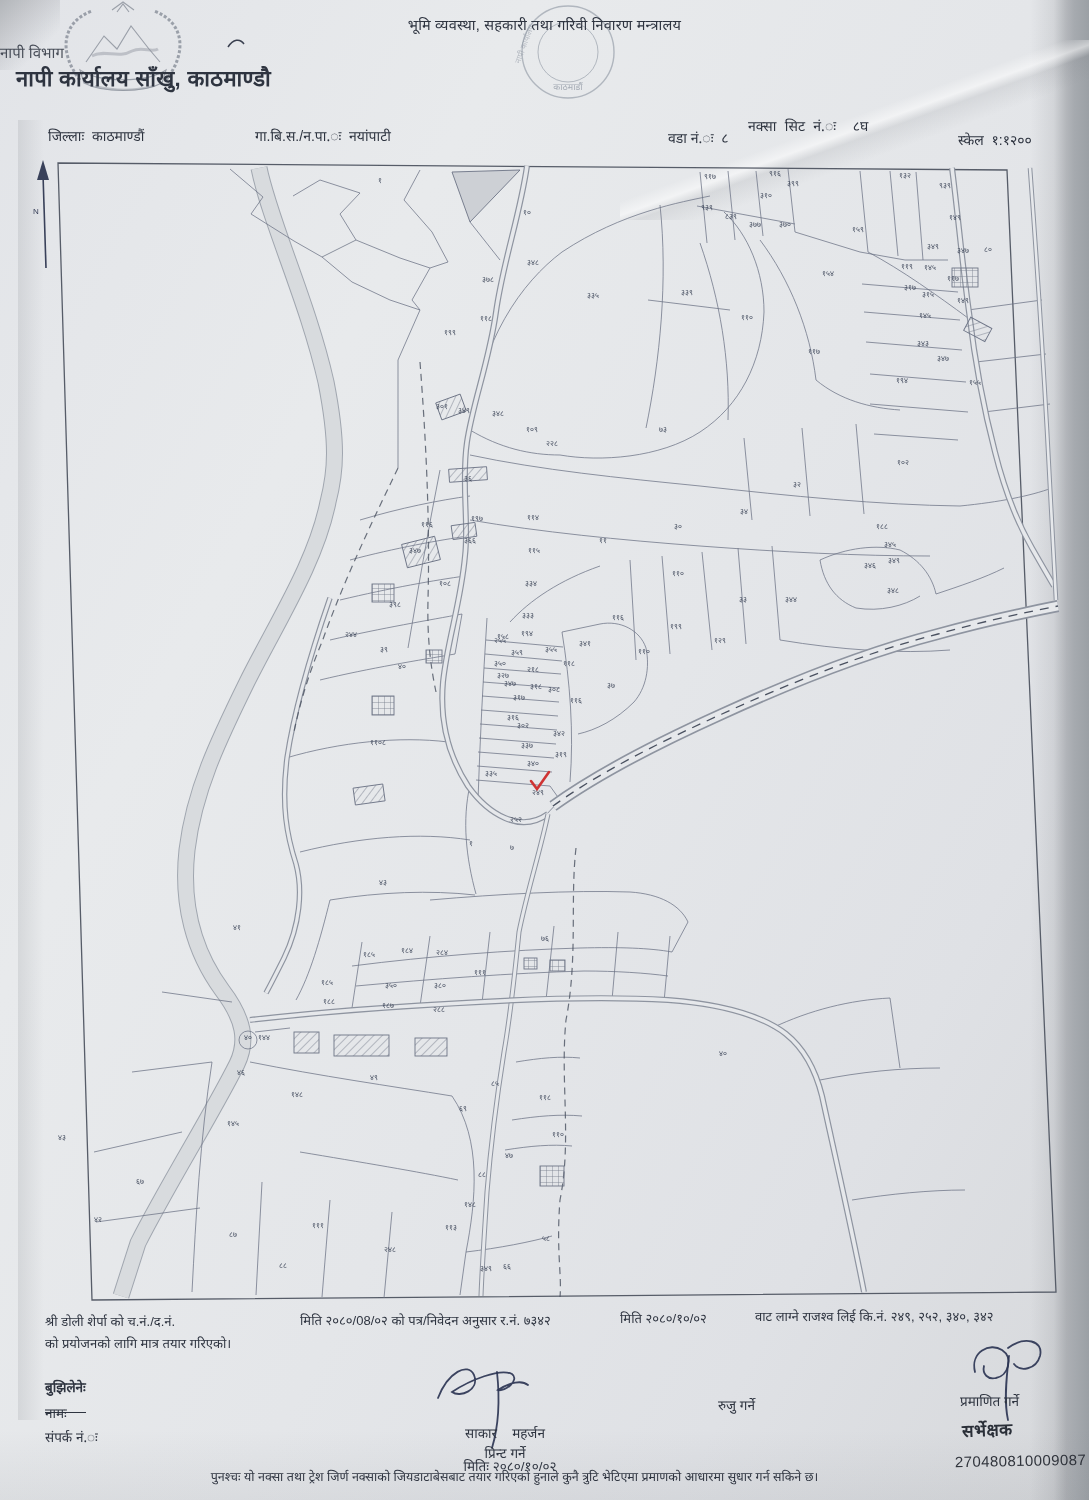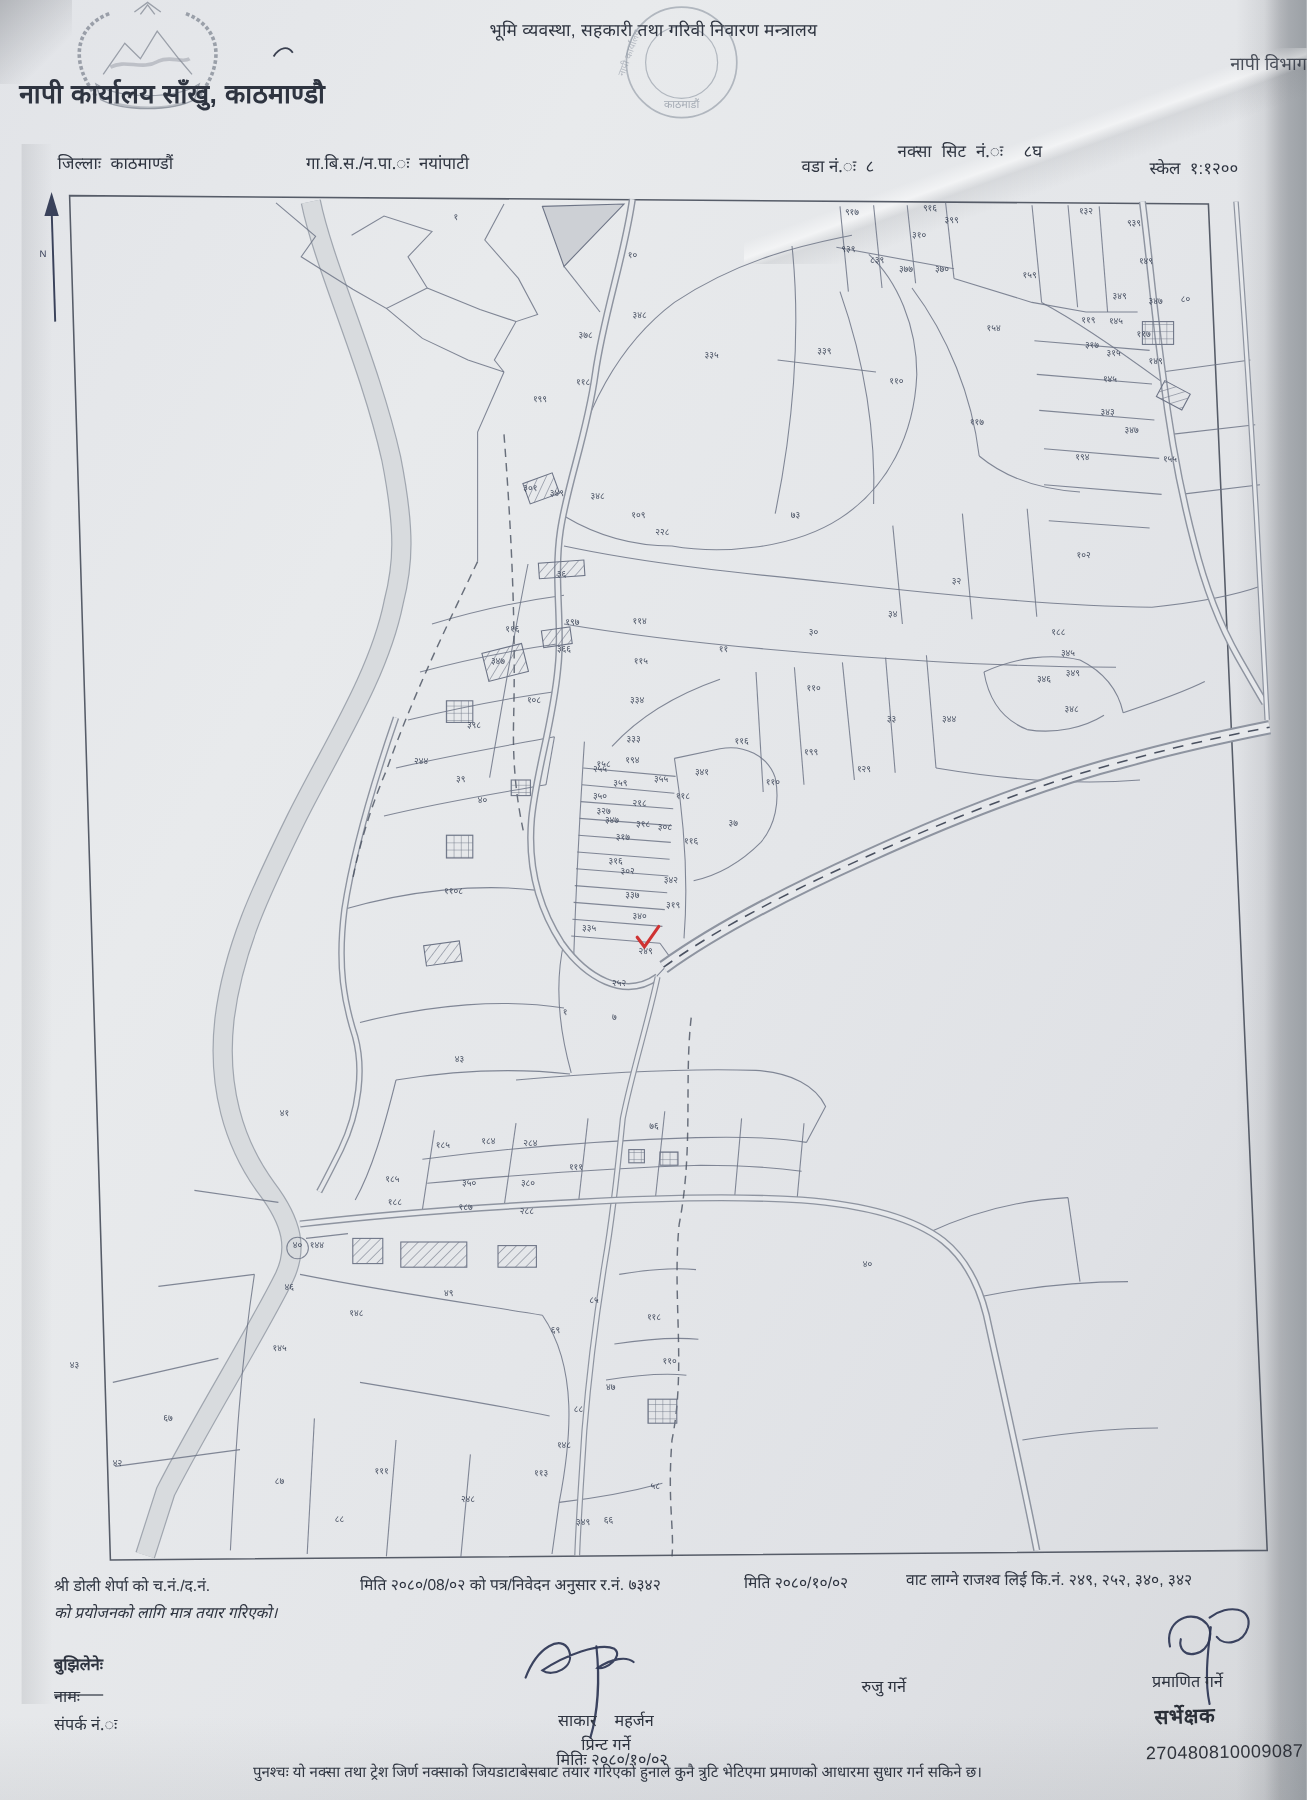--- a/index.html
+++ b/index.html
@@ -387,21 +387,21 @@
       <path class="sig" d="M497,1372 C500,1400 498,1428 492,1448"></path>
     </g>
     <g>
       <path class="sig" d="M975,1372 C970,1352 990,1342 1002,1350 C1014,1358 1008,1376 996,1378 C988,1380 982,1374 984,1366"></path>
       <path class="sig" d="M1008,1348 C1024,1336 1044,1340 1040,1356 C1036,1370 1020,1372 1014,1364"></path>
       <path class="sig" d="M1009,1356 C1006,1380 1004,1402 1008,1420"></path>
     </g>
   </svg>
 
   <div class="t" style="left:0;right:0;top:14px;text-align:center;font-size:14.5px;letter-spacing:.2px;">भूमि व्यवस्था, सहकारी तथा गरिवी निवारण मन्त्रालय</div>
-  <div class="t" style="left:0;right:0;top:42px;text-align:right;font-size:15px;opacity:.85;">नापी विभाग</div>
+  <div class="t" style="left:0;right:0;top:42px;text-align:left;font-size:15px;opacity:.85;">नापी विभाग</div>
   <div class="t" style="left:0;right:0;top:62px;text-align:left;font-size:22px;font-weight:600;letter-spacing:.3px;margin-left:16px;">नापी कार्यालय साँखु, काठमाण्डौ</div>
 
   <div class="t" style="left:48px;top:126px;font-size:14px;">
     <span>जिल्लाः</span>&nbsp;
     <span>काठमाण्डौं</span></div>
   <div class="t" style="left:255px;top:126px;font-size:14px;">
     <span>गा.बि.स./न.पा.ः</span>&nbsp;
     <span>नयांपाटी</span></div>
   <div class="t" style="left:668px;top:128px;font-size:14px;">
     <span>वडा नं.ः</span>&nbsp;
@@ -410,21 +410,21 @@
     <span>नक्सा सिट नं.ः</span>&nbsp;
     <span>८घ</span></div>
   <div class="t" style="left:958px;top:130px;font-size:14px;">
     <span>स्केल</span>&nbsp;
     <span>१:१२००</span></div>
 
   <div class="t" style="left:45px;top:1312px;font-size:13px;">श्री   डोली शेर्पा   को च.नं./द.नं.</div>
   <div class="t" style="left:300px;top:1311px;font-size:13px;">मिति २०८०/08/०२ को पत्र/निवेदन अनुसार र.नं.  ७३४२</div>
   <div class="t" style="left:620px;top:1309px;font-size:13px;">मिति २०८०/१०/०२</div>
   <div class="t" style="left:755px;top:1307px;font-size:13px;">वाट लाग्ने राजश्व लिई कि.नं. २४९, २५२, ३४०, ३४२</div>
-  <div class="t" style="left:45px;top:1334px;font-size:13px;font-style:italic;">को प्रयोजनको लागि मात्र तयार गरिएको।</div>
+  <div class="t" style="left:45px;top:1334px;font-size:13px;">को प्रयोजनको लागि मात्र तयार गरिएको।</div>
 
   <div class="t" style="left:45px;top:1378px;font-size:13.5px;font-weight:600;border-bottom:1px solid #2e3440;padding-bottom:16px;">बुझिलेनेः</div>
   <div class="t" style="left:45px;top:1404px;font-size:13.5px;">नामः</div>
   <div class="t" style="left:45px;top:1428px;font-size:13.5px;">संपर्क नं.ः</div>
 
   <div class="t" style="left:430px;top:1400px;width:150px;text-align:center;font-size:13.5px;margin-top:44px;">प्रिन्ट गर्ने</div>
   <div class="t" style="left:415px;top:1424px;width:180px;text-align:center;font-size:13.5px;">
     <span>साकार</span>&nbsp;&nbsp;&nbsp;
     <span>महर्जन</span></div>
   <div class="t" style="left:420px;top:1446px;width:180px;text-align:center;font-size:13.5px;margin-top:11px;">मितिः २०८०/१०/०२</div>

